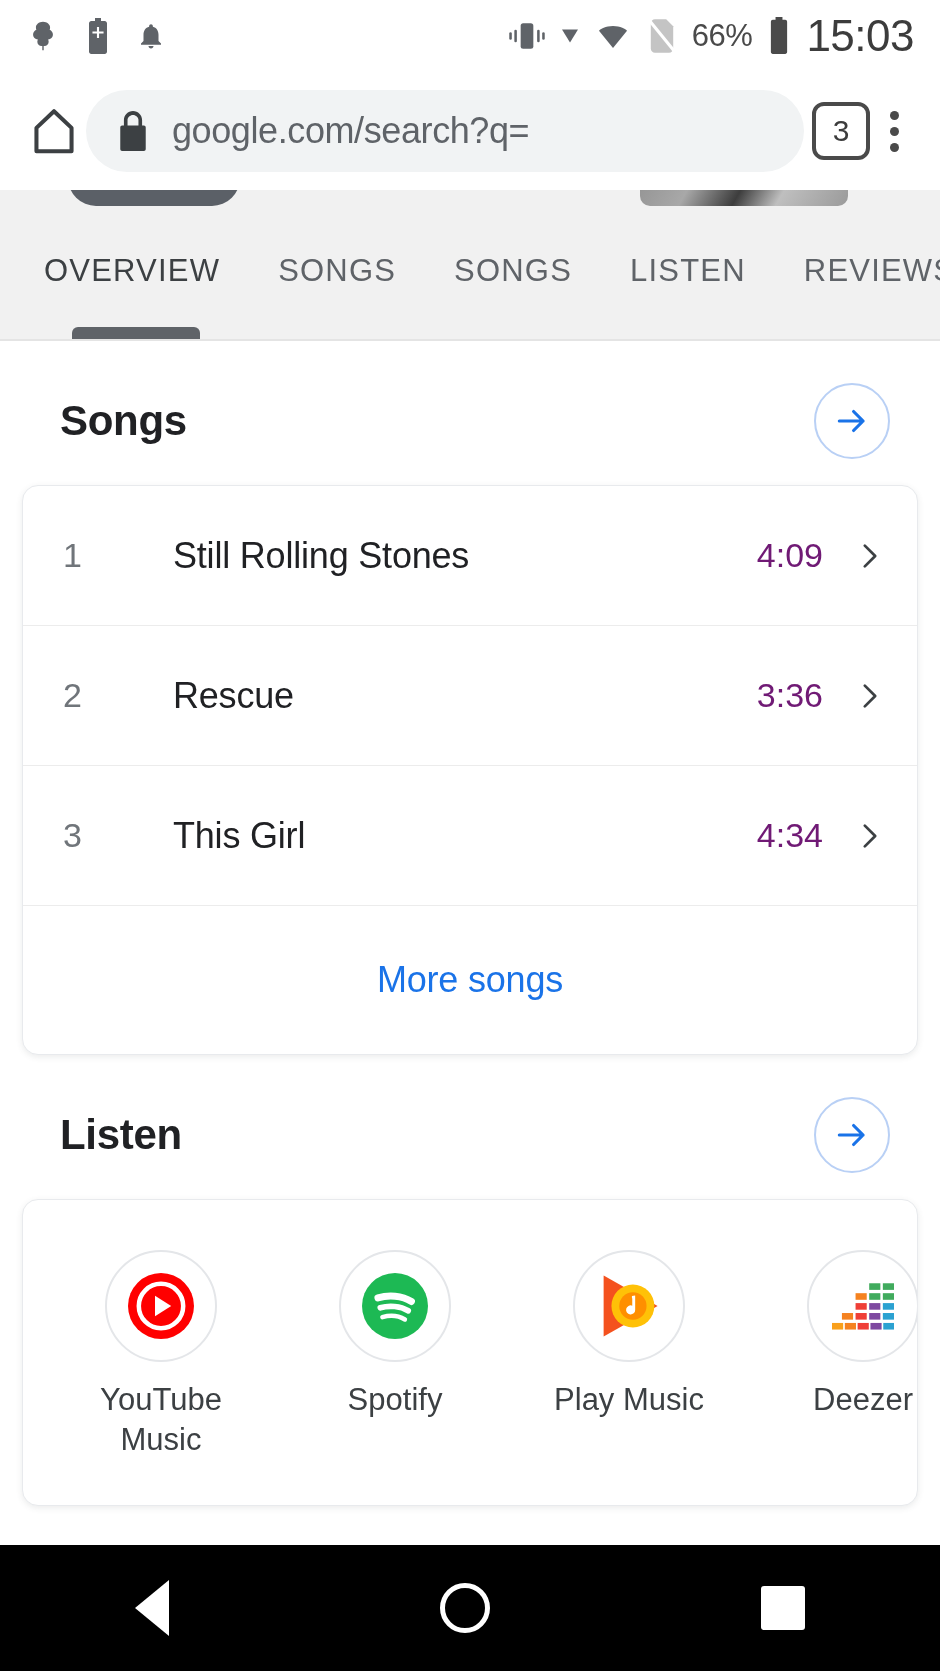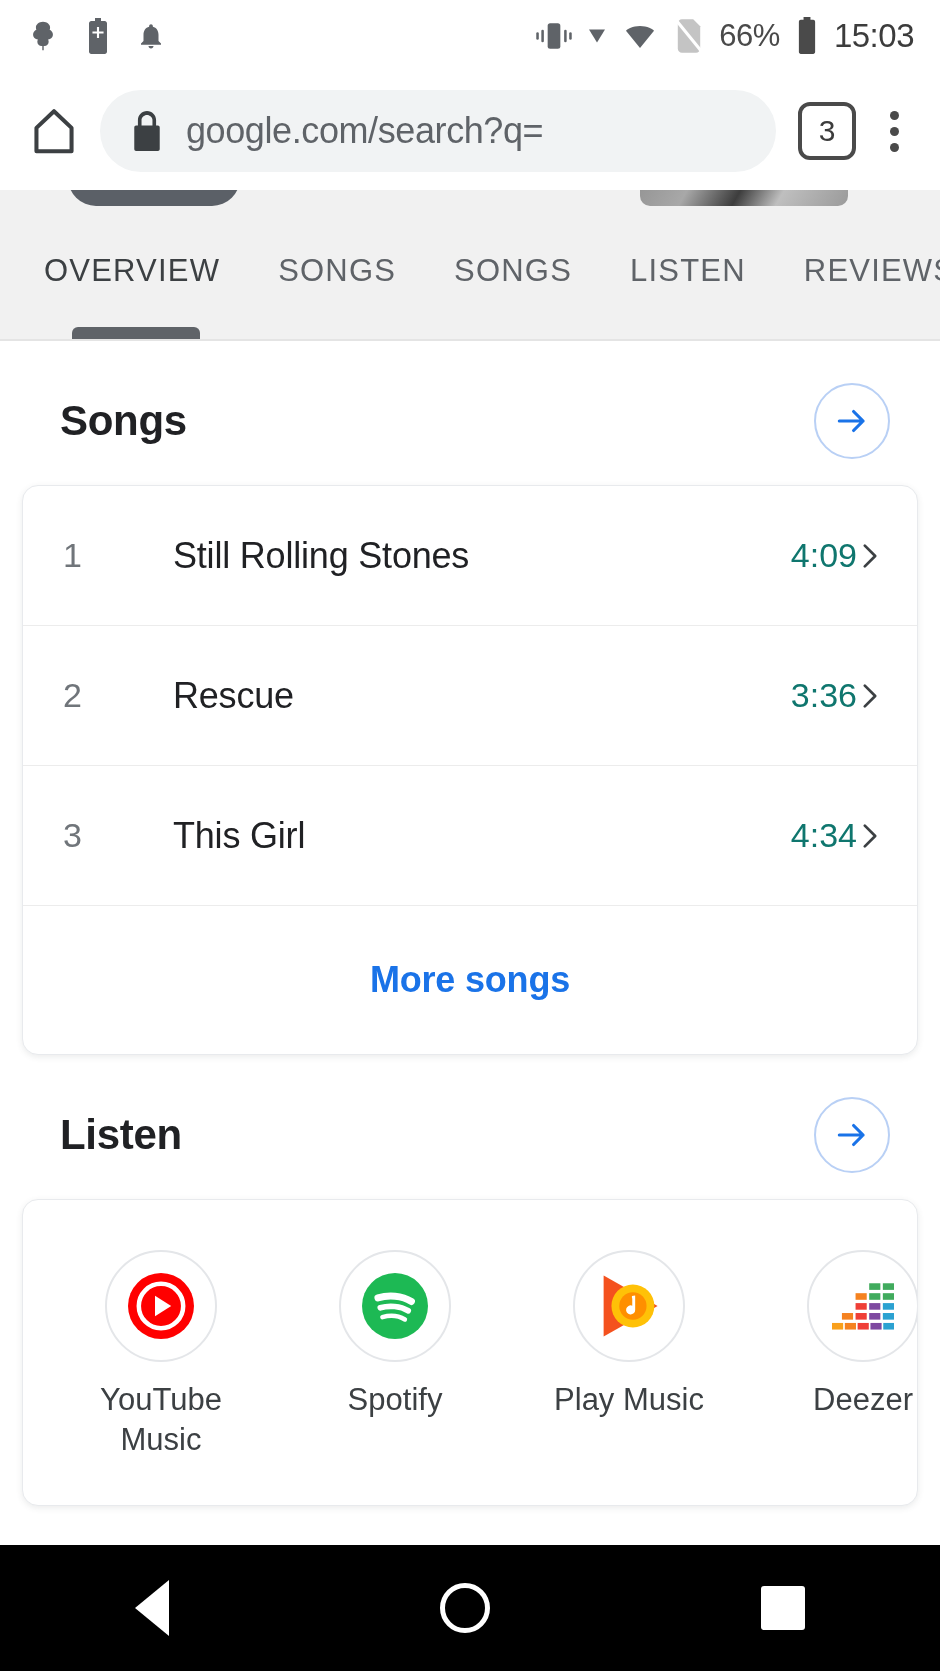--- a/index.html
+++ b/index.html
@@ -17,27 +17,27 @@
     display: flex; align-items: center;
     padding: 0 26px;
   }
   .sb-left { display: flex; align-items: center; gap: 26px; }
   .sb-right { display: flex; align-items: center; gap: 16px; margin-left: auto; }
   .sb-icon { display: block; }
   .sb-text {
     font-size: 31px; color: #4a4a4a; letter-spacing: -0.5px;
     font-family: "Liberation Sans", sans-serif;
   }
-  .sb-clock { font-size: 33px; color: #3c3c3c; letter-spacing: -0.5px; }
+  .sb-clock { font-size: 44px; color: #3c3c3c; letter-spacing: -0.5px; }
 
   
   .toolbar {
     height: 118px; background: #ffffff;
     display: flex; align-items: center;
-    padding: 0 22px; gap: 14px;
+    padding: 0 22px; 
   }
   .home-btn { width: 64px; height: 64px; display:flex; align-items:center; justify-content:center; }
   .omnibox {
     flex: 1; height: 82px; background: #f1f3f4; border-radius: 42px;
     display: flex; align-items: center; padding: 0 30px; gap: 22px;
     overflow: hidden;
   }
   .omnibox-url {
     font-size: 36px; color: #5f6368; white-space: nowrap;
     letter-spacing: -0.4px;
@@ -106,26 +106,26 @@
     border: 1px solid #e8eaed; border-radius: 16px;
     box-shadow: 0 2px 6px rgba(60,64,67,0.10);
     overflow: hidden;
   }
   .song-row {
     display: flex; align-items: center; height: 140px;
     padding: 0 34px 0 40px; border-bottom: 1px solid #ececec;
   }
   .song-idx { width: 110px; font-size: 34px; color: #70757a; }
   .song-title { flex: 1; font-size: 36px; color: #202124; letter-spacing: -0.2px; }
-  .song-dur { font-size: 34px; color: #0f766e; }
+  .song-dur { font-size: 34px; color: #701a75; margin-right: 34px; }
   .chev { width: 26px; height: 26px; }
   .more-row {
     height: 148px; display: flex; align-items: center; justify-content: center;
   }
-  .more-link { font-size: 36px; color: #1a73e8; font-weight: bold; letter-spacing: -0.2px; text-align: right; }
+  .more-link { font-size: 36px; color: #1a73e8; font-weight: normal; letter-spacing: -0.2px; text-align: right; }
 
   
   .listen-card {
     margin: 0 22px; background: #fff;
     border: 1px solid #e8eaed; border-radius: 16px;
     box-shadow: 0 2px 6px rgba(60,64,67,0.10);
     padding: 50px 0 46px 0; overflow: hidden;
   }
   .services { display: flex; padding-left: 52px; gap: 62px; }
   .service { width: 172px; flex: 0 0 auto; text-align: center; }

